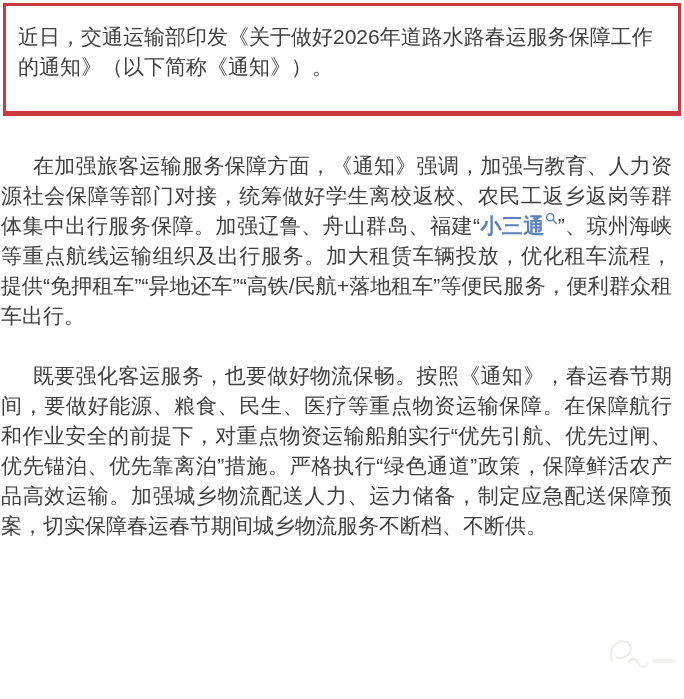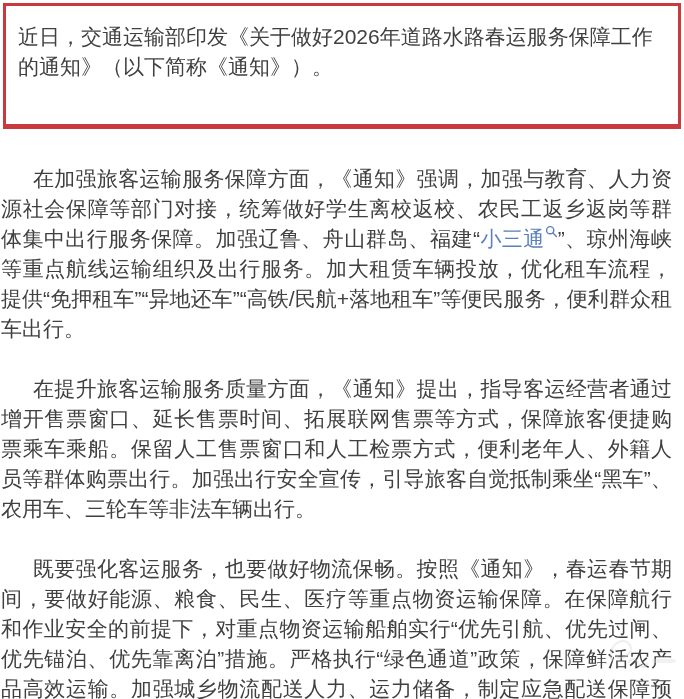--- a/index.html
+++ b/index.html
@@ -13,21 +13,21 @@
     font-size: 21px;
     line-height: 30px;
     color: #404040;
   }
 
   
   .notice-box {
     margin: 3px 3px 0 3px;
     border: 3px solid #c93a3e;
     border-bottom-width: 5px;
-    padding: 16px 14px 42px 12px;
+    padding: 16px 14px 29px 12px;
     background: #ffffff;
   }
   .notice-box p { color: #404040; }
   .notice-box .p2 { text-indent: 32px; margin-top: 4px; }
   .notice-box .bold-policy {
     font-weight: 700;
     color: #1f1f1f;
   }
 
   
@@ -38,20 +38,21 @@
     text-indent: 32px;
     margin-bottom: 30px;
     text-align: justify;
   }
   .article p:last-child { margin-bottom: 0; }
 
   .entry-link {
     color: #5b80ba;
     text-decoration: none;
     cursor: pointer;
+    font-weight: bold;
   }
   .search-sup {
     display: inline-block;
     vertical-align: 8px;
     line-height: 0;
   }
   .search-sup svg { display: block; }
 
   
   .watermark {
@@ -69,21 +70,20 @@
   <p>近日，交通运输部印发《关于做好2026年道路水路春运服务保障工作的通知》（以下简称《通知》）。</p>
 </div>
 
 <div class="article">
 
   <p><span>在加强旅客运输服务保障方面，《通知》强调，加强与教育、人力资源社会保障等部门对接，统筹做好学生离校返校、农民工返乡返岗等群体集中出行服务保障。加强辽鲁、舟山群岛、福建“</span><a class="entry-link">小三通</a><span class="search-sup"><svg width="13" height="13" viewBox="0 0 13 13">
           <circle cx="5.2" cy="5.2" r="3.6" fill="none" stroke="#5b80ba" stroke-width="1.4"></circle>
           <line x1="8" y1="8" x2="11.4" y2="11.4" stroke="#5b80ba" stroke-width="1.4" stroke-linecap="round"></line>
         </svg></span><span>”、琼州海峡等重点航线运输组织及出行服务。加大租赁车辆投放，优化租车流程，提供“免押租车”“异地还车”“高铁/民航+落地租车”等便民服务，便利群众租车出行。</span></p>
 
-  <p>在提升旅客运输服务质量方面，《通知》提出，指导客运经营者通过增开售票窗口、延长售票时间、拓展联网售票等方式，保障旅客便捷购票乘车乘船。保留人工售票窗口和人工检票方式，便利老年人、外籍人员等群体购票出行。加强出行安全宣传，引导旅客自觉抵制乘坐“黑车”、农用车、三轮车等非法车辆出行。</p>
 
   <p>既要强化客运服务，也要做好物流保畅。按照《通知》，春运春节期间，要做好能源、粮食、民生、医疗等重点物资运输保障。在保障航行和作业安全的前提下，对重点物资运输船舶实行“优先引航、优先过闸、优先锚泊、优先靠离泊”措施。严格执行“绿色通道”政策，保障鲜活农产品高效运输。加强城乡物流配送人力、运力储备，制定应急配送保障预案，切实保障春运春节期间城乡物流服务不断档、不断供。</p>
 
 </div>
 
 <div class="watermark">
   <svg width="86" height="46" viewBox="0 0 86 46">
     <g fill="none" stroke="#d8d3cc" stroke-width="2">
       <path d="M18 30 C 12 14, 30 4, 36 14 C 40 21, 30 30, 22 26"></path>
       <path d="M34 32 q 5 -8 10 0 q 5 8 10 0"></path>

